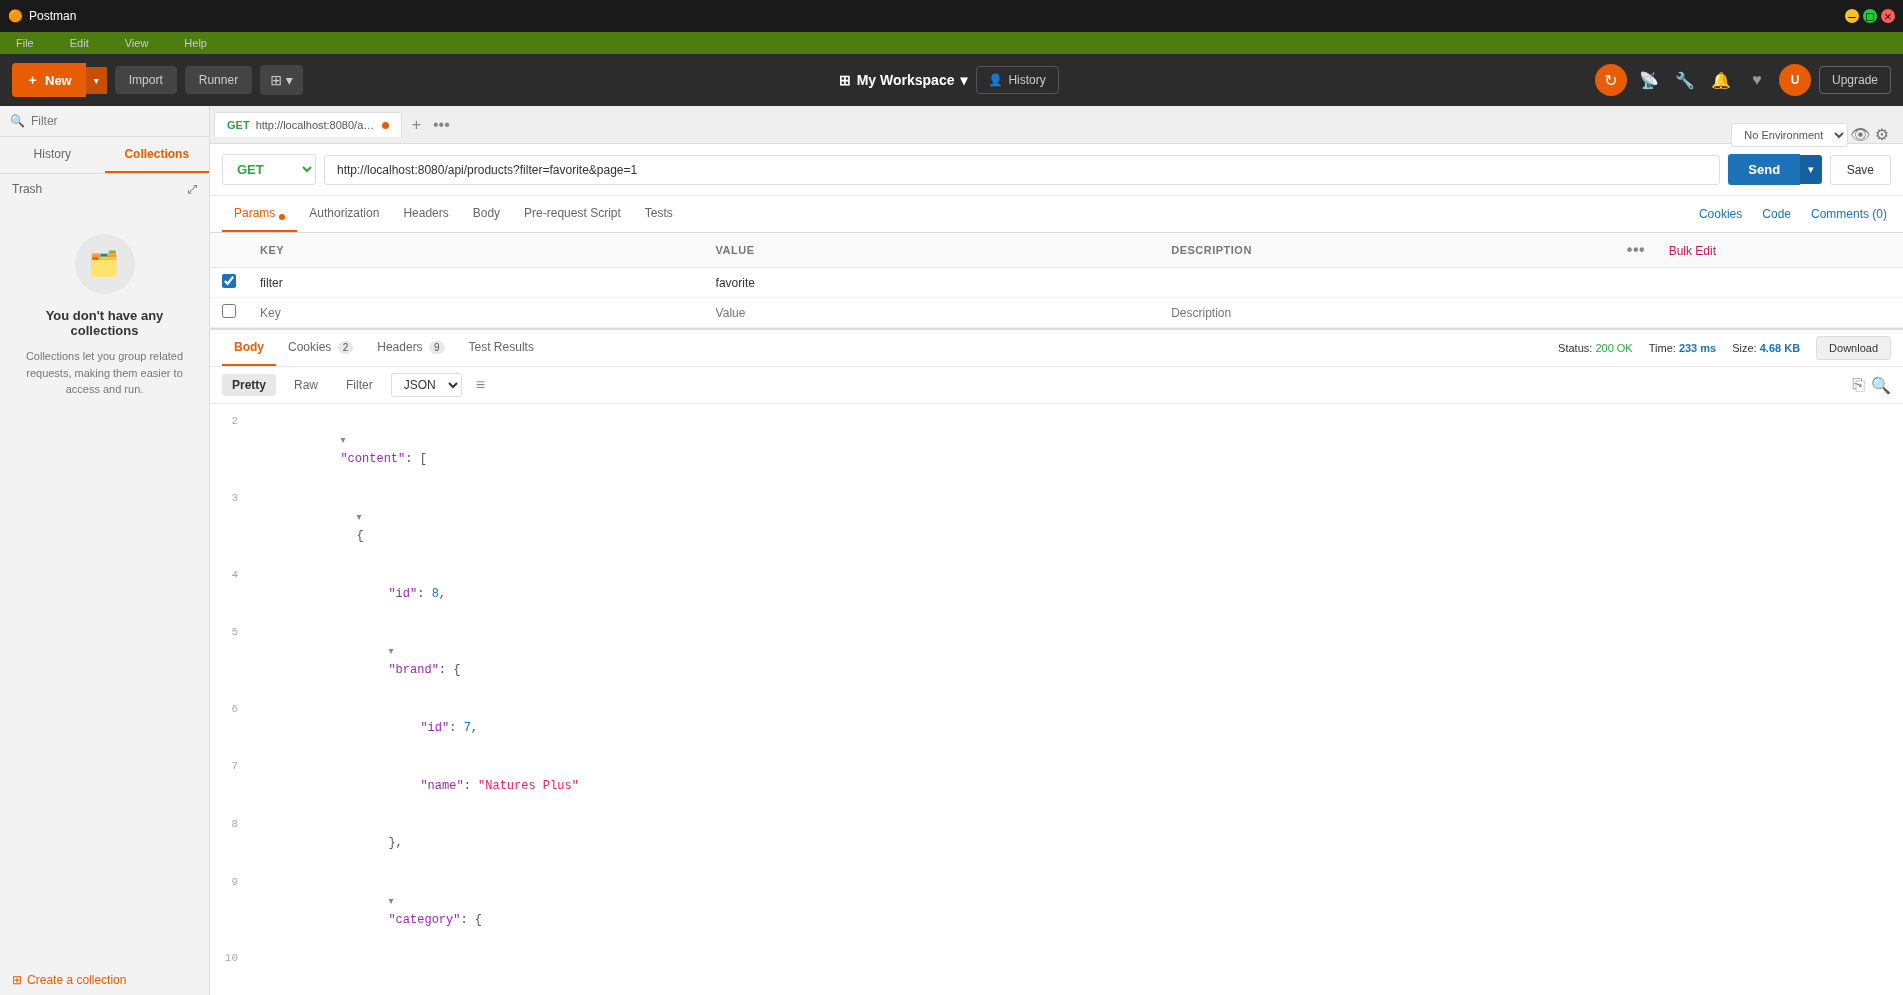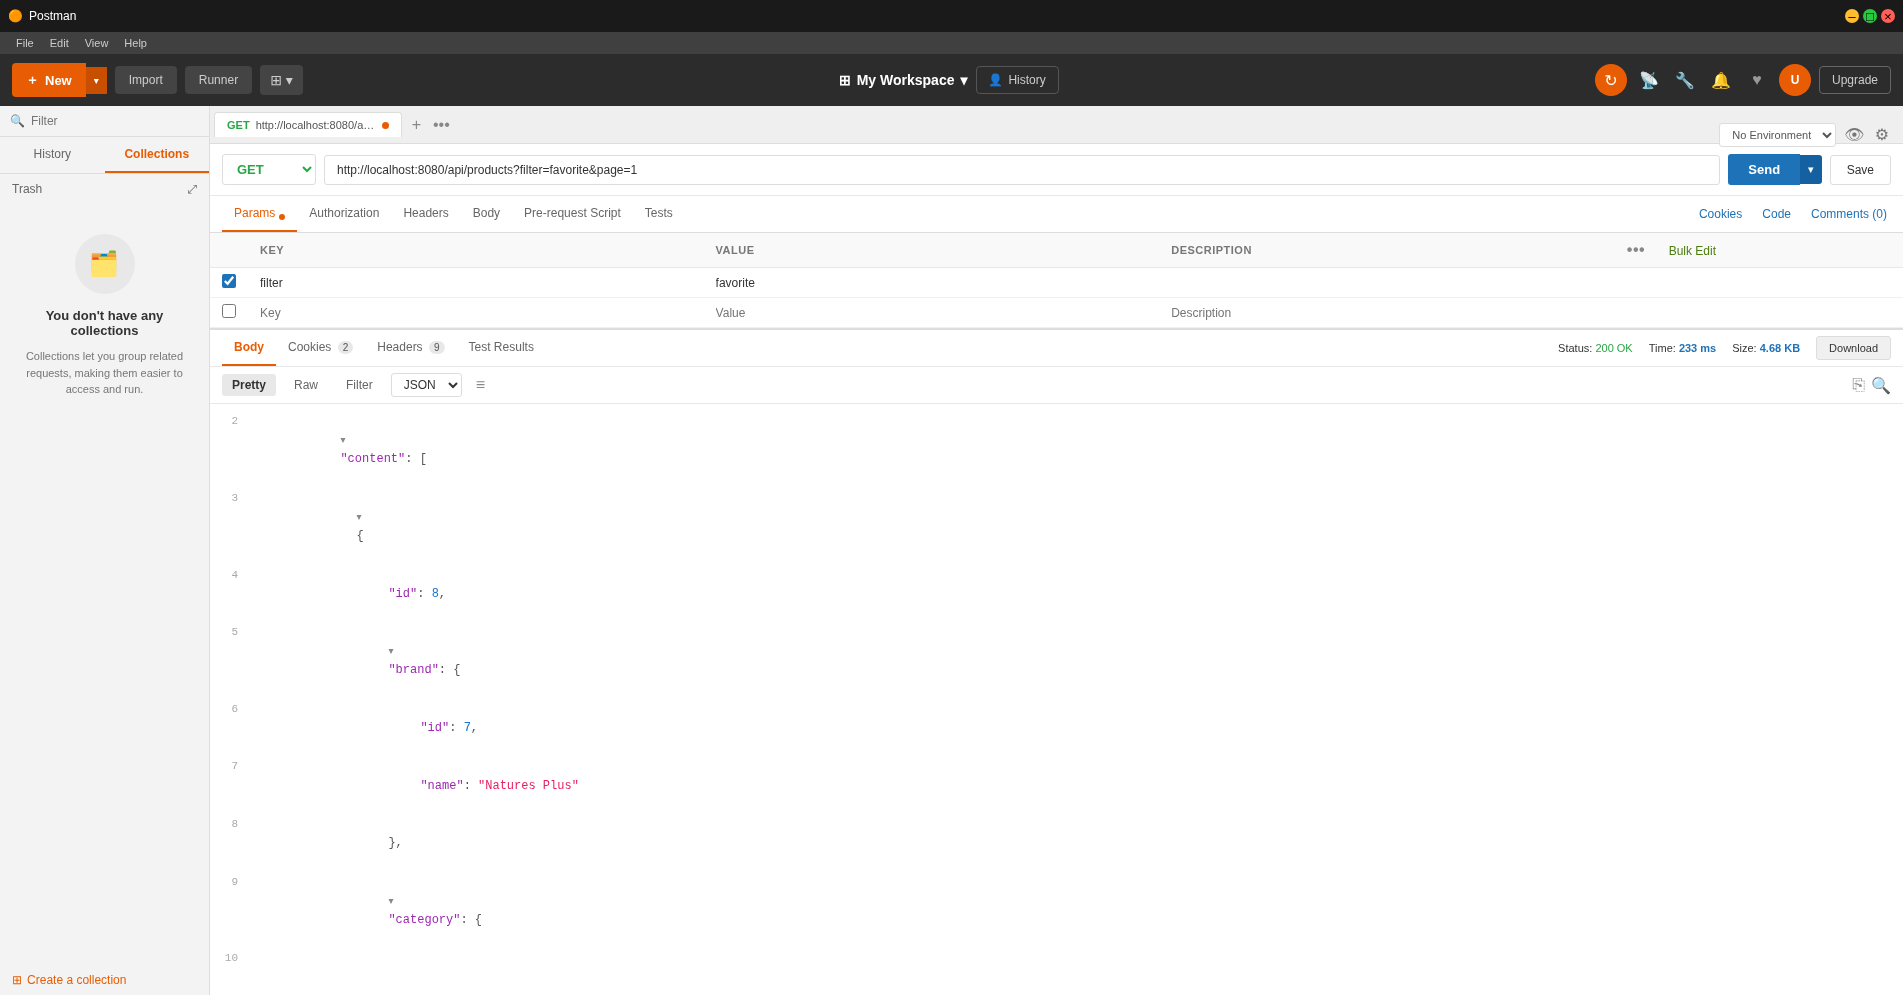--- a/index.html
+++ b/index.html
@@ -17,25 +17,25 @@
     #titlebar .app-title { color: #fff; font-size: 12px; display: flex; align-items: center; gap: 6px; }
     #titlebar .win-controls { display: flex; gap: 4px; }
     #titlebar .win-btn { width: 14px; height: 14px; border-radius: 50%; border: none; cursor: pointer; }
     #titlebar .win-close { background: #ff5f57; }
     #titlebar .win-min { background: #febc2e; }
     #titlebar .win-max { background: #28c840; }
 
     
     #menubar {
       height: 22px;
-      background: #404040;
+      background: #4d7c0f;
       display: flex;
       align-items: center;
       padding: 0 8px;
-      gap: 0;
+      gap: 20px;
     }
     #menubar .menu-item { color: #ccc; font-size: 11px; padding: 2px 8px; cursor: pointer; border-radius: 3px; }
 
     
     #toolbar {
       height: 52px;
       background: #2c2c2c;
       display: flex;
       align-items: center;
       padding: 0 12px;
@@ -200,21 +200,21 @@
     }
     .request-tab .method-badge { color: #28a745; font-size: 11px; font-weight: 700; }
     .request-tab .tab-url { color: #555; font-size: 11px; overflow: hidden; text-overflow: ellipsis; white-space: nowrap; max-width: 120px; }
     .request-tab .dirty-dot { width: 7px; height: 7px; background: #e85d04; border-radius: 50%; }
     .tab-actions { display: flex; align-items: center; gap: 4px; margin-left: 4px; }
     .tab-action-btn {
       background: transparent; border: none; color: #888; font-size: 16px;
       cursor: pointer; padding: 2px 4px;
     }
     .env-selector {
-      margin-left: auto; display: flex; align-items: flex-start; gap: 6px; padding-right: 8px; margin-top: 20px;
+      margin-left: auto; display: flex; align-items: flex-start; padding-right: 8px; margin-top: 20px;
     }
     .env-select {
       border: 1px solid #ddd; background: #fff; padding: 4px 8px; font-size: 11px;
       border-radius: 3px; color: #555; cursor: pointer;
     }
     .env-icon-btn {
       background: transparent; border: none; font-size: 16px; color: #777; cursor: pointer; padding: 2px;
     }
 
     
@@ -268,21 +268,21 @@
       color: #777; background: #f9f9f9; border-bottom: 1px solid #e8e8e8;
       text-transform: uppercase; letter-spacing: 0.5px;
     }
     #params-table td { padding: 6px 12px; border-bottom: 1px solid #f0f0f0; font-size: 12px; }
     .param-checkbox { width: 14px; height: 14px; accent-color: #1d72b8; }
     .param-key-input, .param-val-input {
       border: none; background: transparent; font-size: 12px;
       color: #333; outline: none; width: 100%;
     }
     .th-actions { text-align: right; }
-    .bulk-edit-btn { background: transparent; border: none; color: #4d7c0f; font-size: 12px; cursor: pointer; }
+    .bulk-edit-btn { background: transparent; border: none; color: #be185d; font-size: 12px; cursor: pointer; }
 
     
     #response-area { display: flex; flex-direction: column; flex: 1; border-top: 1px solid #ddd; min-height: 0; }
     #response-tabs-bar {
       display: flex; align-items: center; padding: 0 12px;
       background: #fff; border-bottom: 1px solid #e8e8e8; flex-shrink: 0;
     }
     .resp-tab {
       padding: 10px 12px; font-size: 12px; color: #666; cursor: pointer;
       border-bottom: 2px solid transparent;

